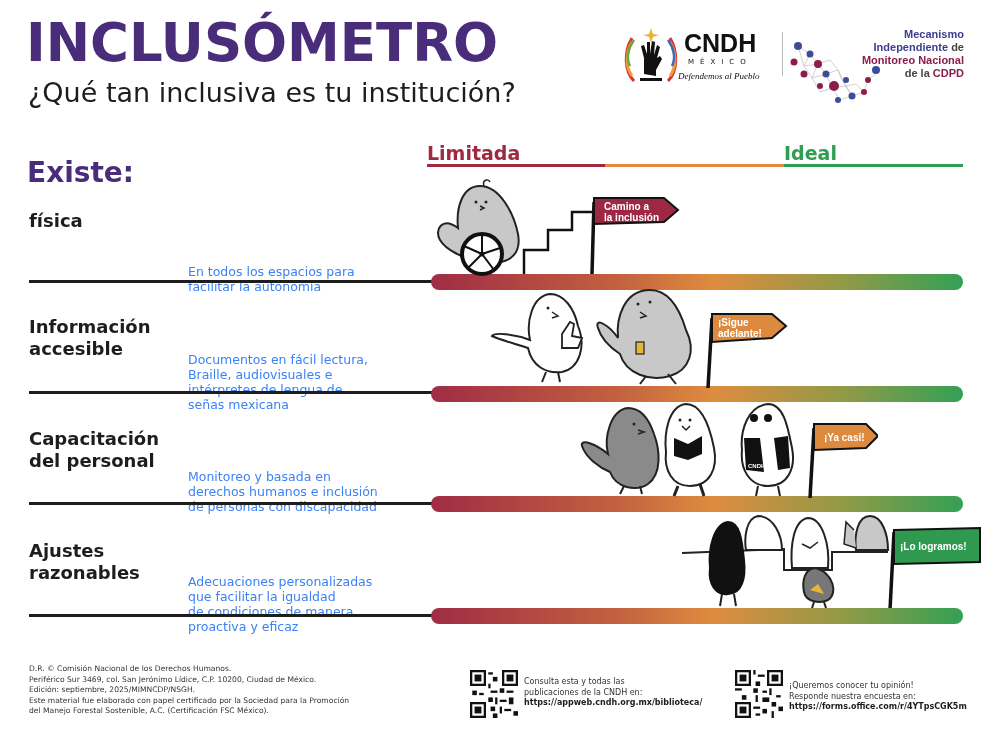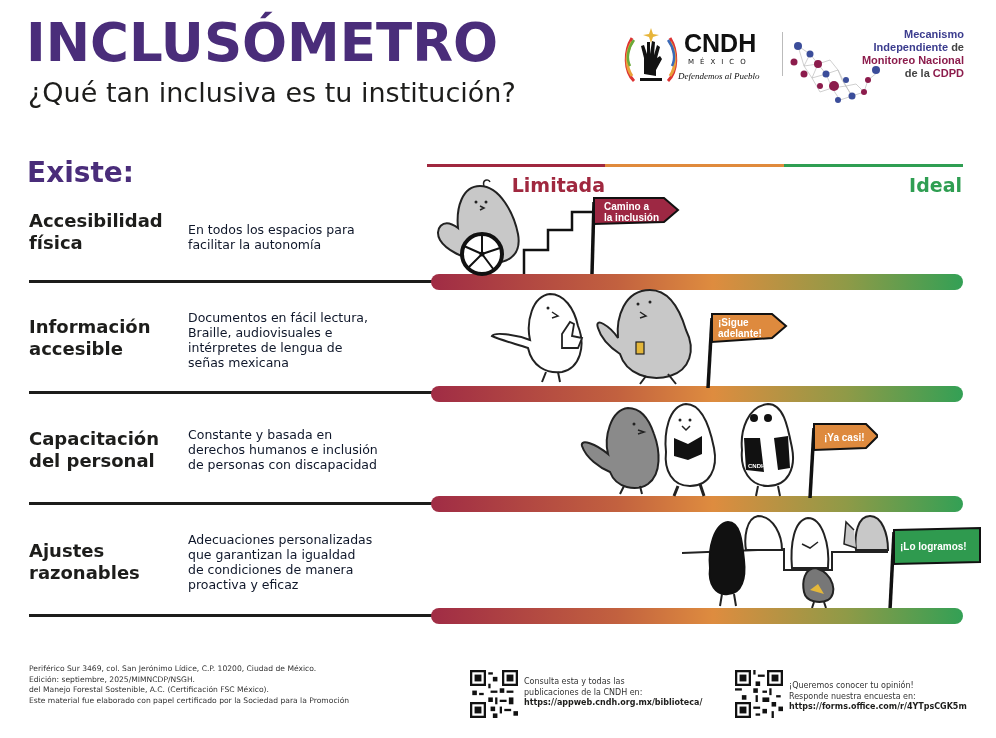--- a/index.html
+++ b/index.html
@@ -18,26 +18,26 @@
   .logo-divider { position: absolute; left: 782px; top: 32px; width: 1px; height: 44px; background: #bbb; }
   .mec-map { position: absolute; left: 790px; top: 36px; width: 90px; height: 72px; }
   .mec-text { position: absolute; right: 32px; top: 28px; text-align: right; font-size: 11px; line-height: 13px; font-family: "Liberation Sans", sans-serif; }
   .mec-text .l1, .mec-text .b2 { color: #3b3c8e; font-weight: bold; }
   .mec-text .l3, .mec-text .b4 { color: #8c1c4c; font-weight: bold; }
   .mec-text .n { color: #444; font-weight: bold; }
 
   
   .existe { position: absolute; left: 27px; top: 156px; font-size: 28px; font-weight: bold; color: #4a2d7a; }
   .scale-labels { position: absolute; left: 427px; top: 140px; width: 536px; height: 30px; }
-  .scale-label { position: absolute; top: 2px; width: 178px; text-align: right; font-size: 19px; font-weight: bold; margin-top: 32px; }
+  .scale-label { position: absolute; top: 2px; width: 178px; text-align: left; font-size: 19px; font-weight: bold; }
   .scale-line { position: absolute; top: 24px; height: 3px; width: 179px; }
 
   
   .row-title { position: absolute; left: 29px; font-size: 18px; font-weight: bold; line-height: 22px; color: #1d1d1b; }
-  .row-desc { position: absolute; left: 188px; font-size: 12.5px; line-height: 15px; color: #0f172a; }
+  .row-desc { position: absolute; left: 188px; font-size: 12.5px; line-height: 15px; color: #3b82f6; margin-top: 42px; }
   .row-rule { position: absolute; left: 29px; height: 3px; background: #1d1d1b; width: 410px; }
   .row-bar { position: absolute; left: 431px; width: 532px; height: 16px; border-radius: 8px;
     background: linear-gradient(90deg, #a02c45 0%, #c2613f 35%, #de8c3f 53%, #8f9a47 78%, #33a055 100%); }
 
   .illus { position: absolute; }
   .flag-text { font-family: "Liberation Sans", sans-serif; font-weight: bold; fill: #fff; }
 
   
   .footer-legal { position: absolute; left: 29px; top: 664px; font-size: 7.6px; line-height: 10.6px; color: #333; }
   .qr { position: absolute; width: 48px; height: 48px; }
@@ -103,21 +103,20 @@
 <div class="scale-labels">
   <div class="scale-label" style="left:0;color:#a0283f">Limitada</div>
   <div class="scale-line" style="left:0;background:#a0283f"></div>
   <div class="scale-line" style="left:178px;background:#e08a3c"></div>
   <div class="scale-label" style="left:357px;color:#2f9e52">Ideal</div>
   <div class="scale-line" style="left:357px;background:#2f9e52"></div>
 </div>
 
 <div>
   <div class="row-title" style="top:210px">
-    <div>Accesibilidad</div>
     <div>física</div>
   </div>
   <div class="row-desc" style="top:222px">
     <div>En todos los espacios para</div>
     <div>facilitar la autonomía</div>
   </div>
   <div class="row-rule" style="top:280px"></div>
   <div class="row-bar" style="top:274px"></div>
   <svg class="illus" style="left:432px;top:178px" width="260" height="98" viewBox="0 0 260 98">
 
@@ -174,21 +173,21 @@
     <text class="flag-text" x="228" y="55" font-size="10">adelante!</text>
   </svg>
 </div>
 
 <div>
   <div class="row-title" style="top:428px">
     <div>Capacitación</div>
     <div>del personal</div>
   </div>
   <div class="row-desc" style="top:427px">
-    <div>Constante y basada en</div>
+    <div>Monitoreo y basada en</div>
     <div>derechos humanos e inclusión</div>
     <div>de personas con discapacidad</div>
   </div>
   <div class="row-rule" style="top:502px"></div>
   <div class="row-bar" style="top:496px"></div>
   <svg class="illus" style="left:578px;top:398px" width="300" height="100" viewBox="0 0 300 100">
 
     <path d="M50 10 C32 12 26 40 30 56 C18 46 2 40 4 48 C8 60 22 70 32 74 C38 90 58 94 70 86 C84 76 82 52 76 36 C70 18 62 10 50 10 Z" fill="#8a8a8a" stroke="#222" stroke-width="2"></path>
     <circle cx="56" cy="26" r="1.5" fill="#222"></circle>
       <path d="M60 32 L66 34 L60 36" stroke="#222" stroke-width="1.5" fill="none"></path>
@@ -214,21 +213,21 @@
   </svg>
 </div>
 
 <div>
   <div class="row-title" style="top:540px">
     <div>Ajustes</div>
     <div>razonables</div>
   </div>
   <div class="row-desc" style="top:532px">
     <div>Adecuaciones personalizadas</div>
-    <div>que garantizan la igualdad</div>
+    <div>que facilitar la igualdad</div>
     <div>de condiciones de manera</div>
     <div>proactiva y eficaz</div>
   </div>
   <div class="row-rule" style="top:614px"></div>
   <div class="row-bar" style="top:608px"></div>
   <svg class="illus" style="left:682px;top:508px" width="300" height="100" viewBox="0 0 300 100">
 
     <path d="M0 45 L102 41 L102 62 L150 62 L150 44 L206 44" stroke="#222" stroke-width="2" fill="none"></path>
 
     <path d="M76 8 C64 10 62 30 64 42 L100 42 C100 28 92 8 76 8 Z" fill="#fff" stroke="#222" stroke-width="2"></path>
@@ -245,24 +244,25 @@
     <path d="M128 82 L136 76 L142 86 Z" fill="#e4b73a"></path>
     <path d="M132 94 L130 100 M142 94 L144 100" stroke="#222" stroke-width="2"></path>
 
     <line x1="212" y1="24" x2="208" y2="102" stroke="#111" stroke-width="3.5"></line>
     <path d="M212 22 L298 20 L298 54 L212 56 Z" fill="#2f9a4f" stroke="#111" stroke-width="2"></path>
     <text class="flag-text" x="218" y="42" font-size="10">¡Lo logramos!</text>
   </svg>
 </div>
 
 <div class="footer-legal">
+  <div>D.R. © Comisión Nacional de los Derechos Humanos.</div>
   <div>Periférico Sur 3469, col. San Jerónimo Lídice, C.P. 10200, Ciudad de México.</div>
   <div>Edición: septiembre, 2025/MIMNCDP/NSGH.</div>
+  <div>Este material fue elaborado con papel certificado por la Sociedad para la Promoción</div>
   <div>del Manejo Forestal Sostenible, A.C. (Certificación FSC México).</div>
-  <div>Este material fue elaborado con papel certificado por la Sociedad para la Promoción</div>
 </div>
 
 <svg class="qr" style="left:470px;top:670px" viewBox="0 0 21 21">
   <rect width="21" height="21" fill="#fff"></rect>
   <g fill="#111">
     <rect x="0" y="0" width="7" height="7"></rect>
       <rect x="1" y="1" width="5" height="5" fill="#fff"></rect>
       <rect x="2" y="2" width="3" height="3"></rect>
     <rect x="14" y="0" width="7" height="7"></rect>
       <rect x="15" y="1" width="5" height="5" fill="#fff"></rect>

